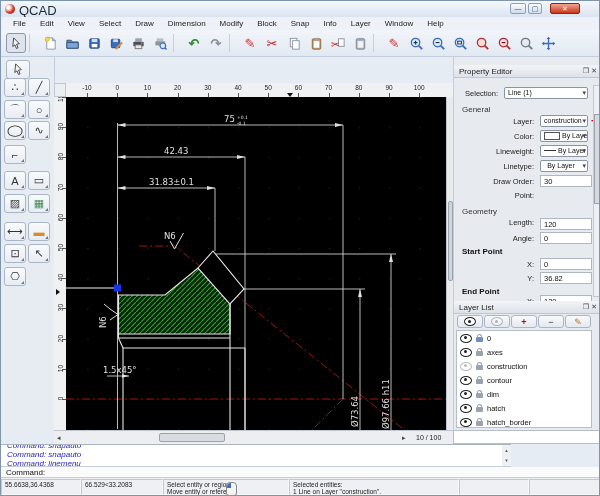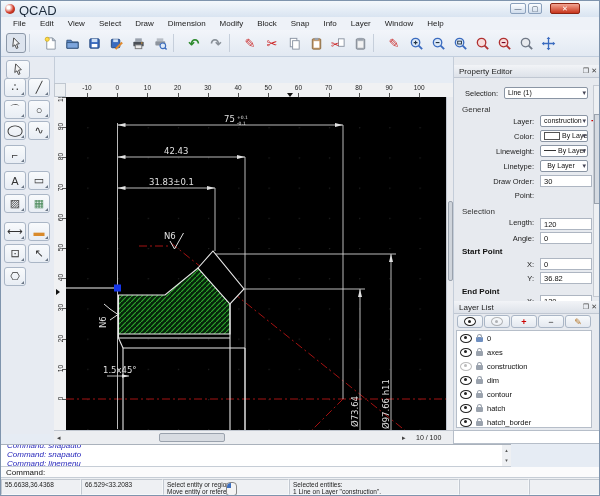--- a/index.html
+++ b/index.html
@@ -501,21 +501,21 @@
       <div class="pcombo" style="top:73px;"><span class="swatch"></span><span>By Layer</span></div>
       <div class="plabel" style="top:90px;">Lineweight:</div>
       <div class="pcombo" style="top:88px;"><span class="lwline"></span><span>By Layer</span></div>
       <div class="plabel" style="top:105px;">Linetype:</div>
       <div class="pcombo" style="top:103px;text-align:center;">By Layer</div>
       <div class="plabel" style="top:120px;">Draw Order:</div>
       <div class="pinput" style="top:118px;">30</div>
       <div class="plabel" style="top:134px;">Point:</div>
       <div class="pvalue" style="top:134px;margin-top:28px;">0x70</div>
 
-      <div class="pheading" style="top:150px;">Selection</div>
+      <div class="pheading" style="top:150px;">Geometry</div>
       <div class="plabel" style="top:161px;">Length:</div>
       <div class="pinput" style="top:161px;">120</div>
       <div class="plabel" style="top:177px;">Angle:</div>
       <div class="pinput" style="top:175px;">0</div>
       <div class="pbold" style="top:190px;">Start Point</div>
       <div class="plabel" style="top:203px;">X:</div>
       <div class="pinput" style="top:201px;">0</div>
       <div class="plabel" style="top:217px;">Y:</div>
       <div class="pinput" style="top:215px;">36.82</div>
       <div class="pbold" style="top:230px;">End Point</div>
@@ -552,26 +552,26 @@
             <span>axes</span>
           </div>
           <div class="lrow">
             <span class="eye off"></span>
             <span class="lock"></span>
             <span>construction</span>
           </div>
           <div class="lrow">
             <span class="eye"></span>
             <span class="lock"></span>
-            <span>dim</span>
+            <span>contour</span>
           </div>
           <div class="lrow">
             <span class="eye"></span>
             <span class="lock"></span>
-            <span>contour</span>
+            <span>dim</span>
           </div>
           <div class="lrow">
             <span class="eye"></span>
             <span class="lock"></span>
             <span>hatch</span>
           </div>
           <div class="lrow">
             <span class="eye"></span>
             <span class="lock"></span>
             <span>hatch_border</span>

